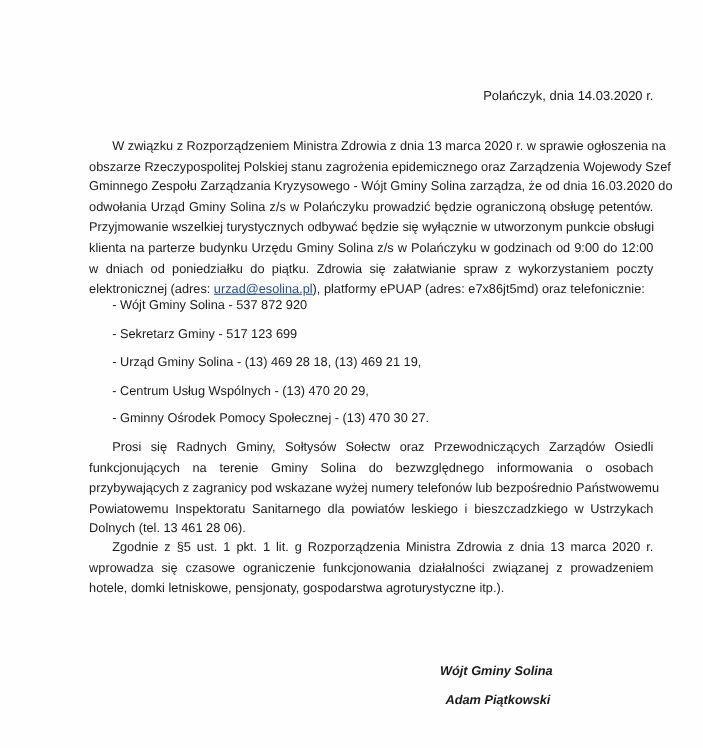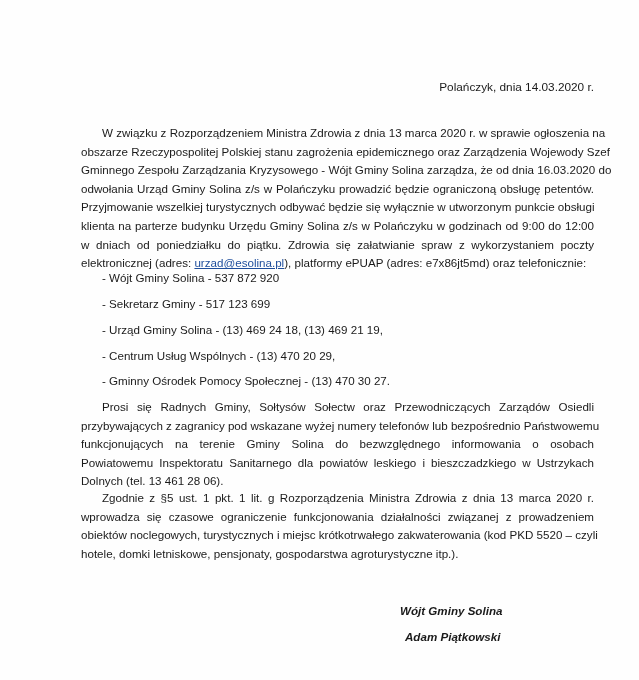--- a/index.html
+++ b/index.html
@@ -30,36 +30,35 @@
     <span class="line">odwołania Urząd Gminy Solina z/s w Polańczyku prowadzić będzie ograniczoną obsługę petentów.</span>
     <span class="line">Przyjmowanie wszelkiej turystycznych odbywać będzie się wyłącznie w utworzonym punkcie obsługi</span>
     <span class="line">klienta na parterze budynku Urzędu Gminy Solina z/s w Polańczyku w godzinach od 9:00 do 12:00</span>
     <span class="line">w dniach od poniedziałku do piątku. Zdrowia się załatwianie spraw z wykorzystaniem poczty</span>
     <span class="line last"><span>elektronicznej (adres: </span><a class="link">urzad@esolina.pl</a><span>), platformy ePUAP (adres: e7x86jt5md) oraz telefonicznie:</span></span>
   </div>
 
   <div class="list">
     <div class="item" style="top:271px;text-align:right;">- Wójt Gminy Solina - 537 872 920</div>
     <div class="item" style="top:297px;">- Sekretarz Gminy - 517 123 699</div>
-    <div class="item" style="top:323px;">- Urząd Gminy Solina -  (13) 469 24 18, (13) 469 21 19,</div>
+    <div class="item" style="top:323px;">- Urząd Gminy Solina -  (13) 469 28 18, (13) 469 21 19,</div>
     <div class="item" style="top:349px;">- Centrum Usług Wspólnych - (13) 470 20 29,</div>
     <div class="item" style="top:374px;">- Gminny Ośrodek Pomocy Społecznej - (13) 470 30 27.</div>
   </div>
 
   <div class="para" style="top:398px;">
     <span class="line indent">Prosi się Radnych Gminy, Sołtysów Sołectw oraz Przewodniczących Zarządów Osiedli</span>
+    <span class="line">funkcjonujących na terenie Gminy Solina do bezwzględnego informowania o osobach</span>
     <span class="line">przybywających z zagranicy pod wskazane wyżej numery telefonów lub bezpośrednio Państwowemu</span>
-    <span class="line">funkcjonujących na terenie Gminy Solina do bezwzględnego informowania o osobach</span>
     <span class="line">Powiatowemu Inspektoratu Sanitarnego dla powiatów leskiego i bieszczadzkiego w Ustrzykach</span>
     <span class="line last">Dolnych (tel. 13 461 28 06).</span>
   </div>
 
   <div class="para" style="top:489px;">
     <span class="line indent">Zgodnie z §5 ust. 1 pkt. 1 lit. g Rozporządzenia Ministra Zdrowia z dnia 13 marca 2020 r.</span>
     <span class="line">wprowadza się czasowe ograniczenie funkcjonowania działalności związanej z prowadzeniem</span>
-    <span class="line">obiektów noclegowych, turystycznych i miejsc krótkotrwałego zakwaterowania (kod PKD 5520 – czyli</span>
     <span class="line last">hotele, domki letniskowe, pensjonaty, gospodarstwa agroturystyczne itp.).</span>
   </div>
 
   <div class="sig" style="left:400px; top:604px;text-align:center;">Wójt Gminy Solina</div>
   <div class="sig" style="left:405px; top:630px;">Adam Piątkowski</div>
 
 </div>
 
 </body></html>

